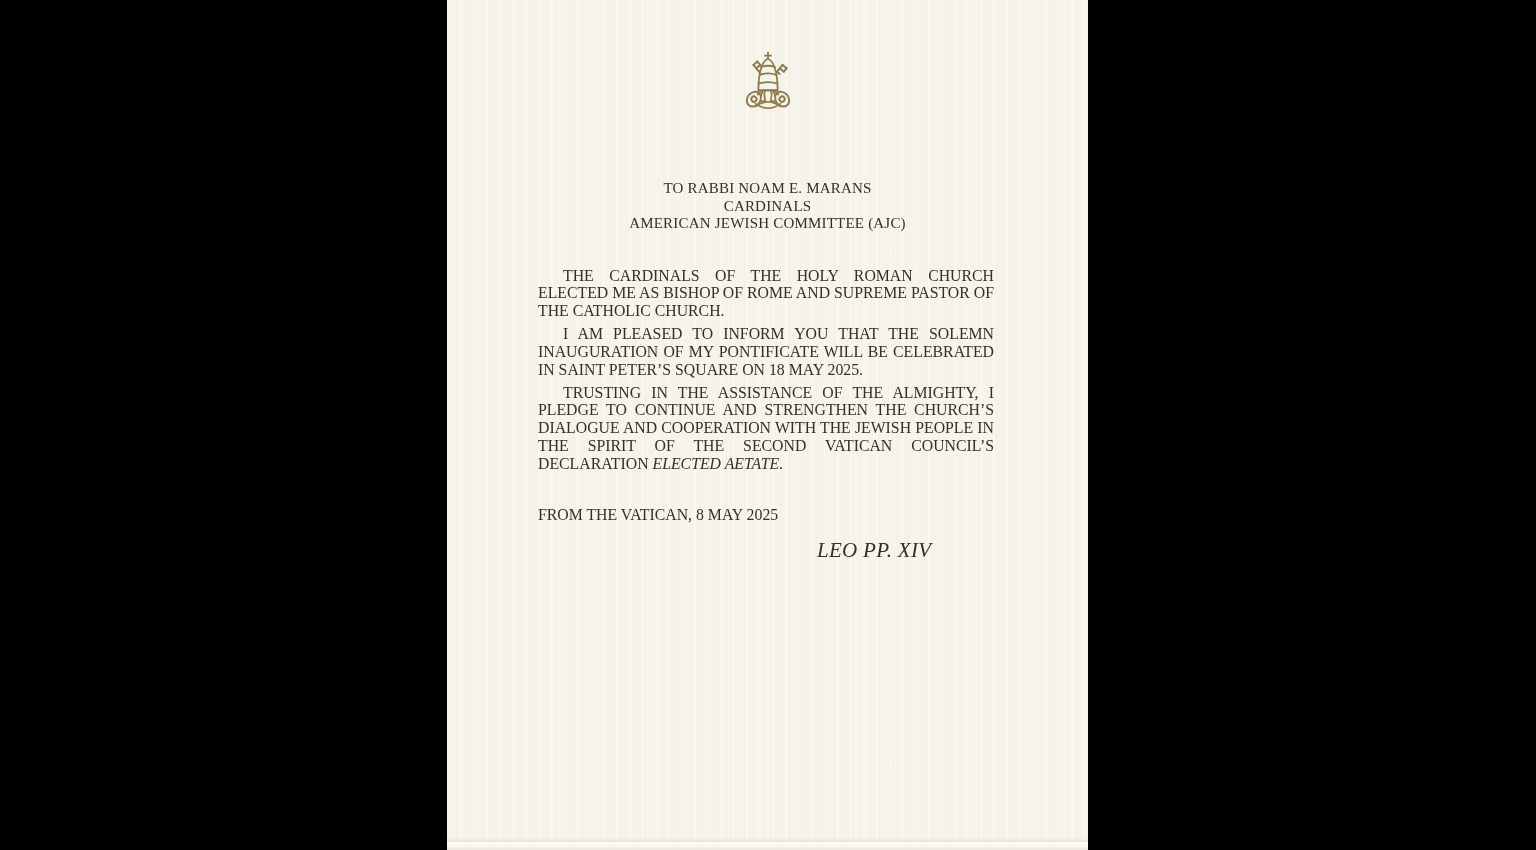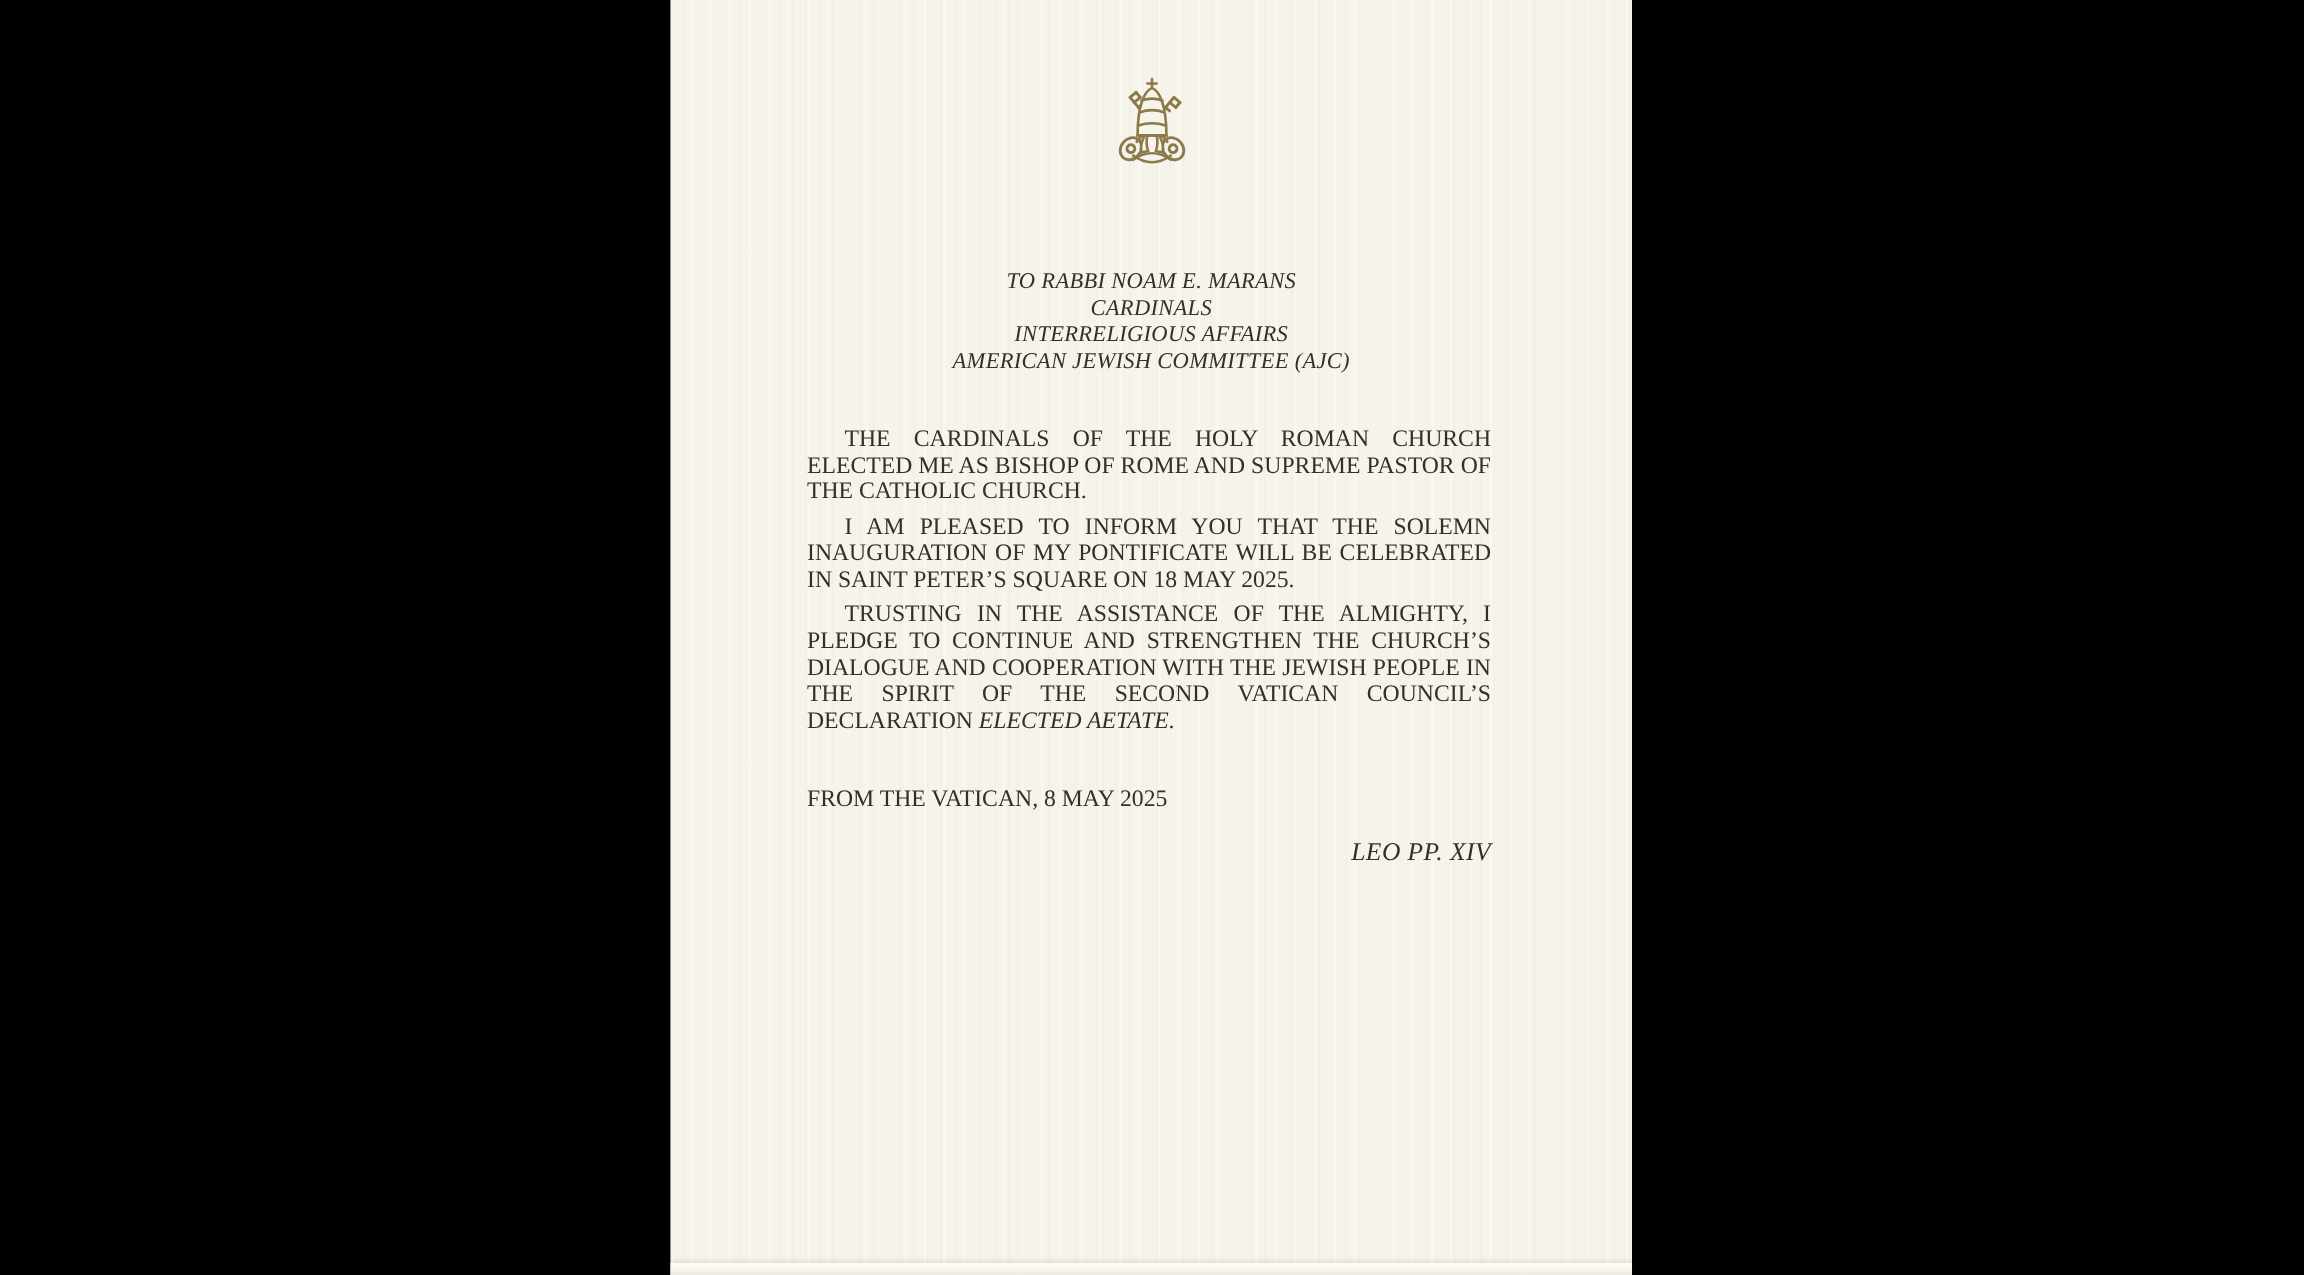--- a/index.html
+++ b/index.html
@@ -41,21 +41,20 @@
     box-shadow: 0 -2px 3px rgba(90,85,60,0.10);
   }
   .crest {
     width: 88px;
     height: 70px;
     margin: 50px auto 0 auto;
   }
   .addressee {
     margin-top: 60px;
     text-align: center;
-    font-style: italic;
     font-size: 15px;
     line-height: 17.5px;
     letter-spacing: 0.2px;
   }
   .body-text {
     margin: 34px 94px 16px 91px;
     font-size: 15.8px;
     line-height: 17.7px;
   }
   .body-text p {
@@ -67,23 +66,22 @@
   .body-text p:last-child { margin-bottom: 0; }
   .italic { font-style: italic; }
   .dateline {
     margin: 34px 94px 0 91px;
     font-size: 15.8px;
     line-height: 18px;
   }
   .signature-row {
     margin: 17px 94px 16px 91px;
     padding-left: 279px;
-    font-size: 17px;
+    font-size: 21px;
     line-height: 18px;
-    text-align: right;
   }
   .signature { font-style: italic; letter-spacing: 0.3px; }
 </style>
 </head>
 <body>
 
 <div class="stage">
   <div class="paper">
 
     <div class="crest">
@@ -107,21 +105,20 @@
           <path d="M39,46 H61"></path>
           <path d="M44.5,46 q-4,7 -2.5,13 l5,-1 q-2,-6 -0.5,-12 z" fill="#f6f3ea"></path>
           <path d="M55.5,46 q4,7 2.5,13 l-5,-1 q2,-6 0.5,-12 z" fill="#f6f3ea"></path>
         </g>
       </svg>
     </div>
 
     <div class="addressee" id="addressee">
         <div class="addr-line">TO RABBI NOAM E. MARANS</div>
         <div class="addr-line">CARDINALS</div>
-        <div class="addr-line">INTERRELIGIOUS AFFAIRS</div>
         <div class="addr-line">AMERICAN JEWISH COMMITTEE (AJC)</div>
       </div>
 
     <div class="body-text" id="paragraphs">
         <p><span>THE CARDINALS OF THE HOLY ROMAN CHURCH ELECTED ME AS BISHOP OF ROME AND SUPREME PASTOR OF THE CATHOLIC CHURCH.</span></p>
         <p><span>I AM PLEASED TO INFORM YOU THAT THE SOLEMN INAUGURATION OF MY PONTIFICATE WILL BE CELEBRATED IN SAINT PETER’S SQUARE ON 18 MAY 2025.</span></p>
         <p><span>TRUSTING IN THE ASSISTANCE OF THE ALMIGHTY, I PLEDGE TO CONTINUE AND STRENGTHEN THE CHURCH’S DIALOGUE AND COOPERATION WITH THE JEWISH PEOPLE IN THE SPIRIT OF THE SECOND VATICAN COUNCIL’S DECLARATION </span><span class="italic">ELECTED AETATE</span><span>.</span></p>
       </div>
 
     <div class="dateline">FROM THE VATICAN, 8 MAY 2025</div>

